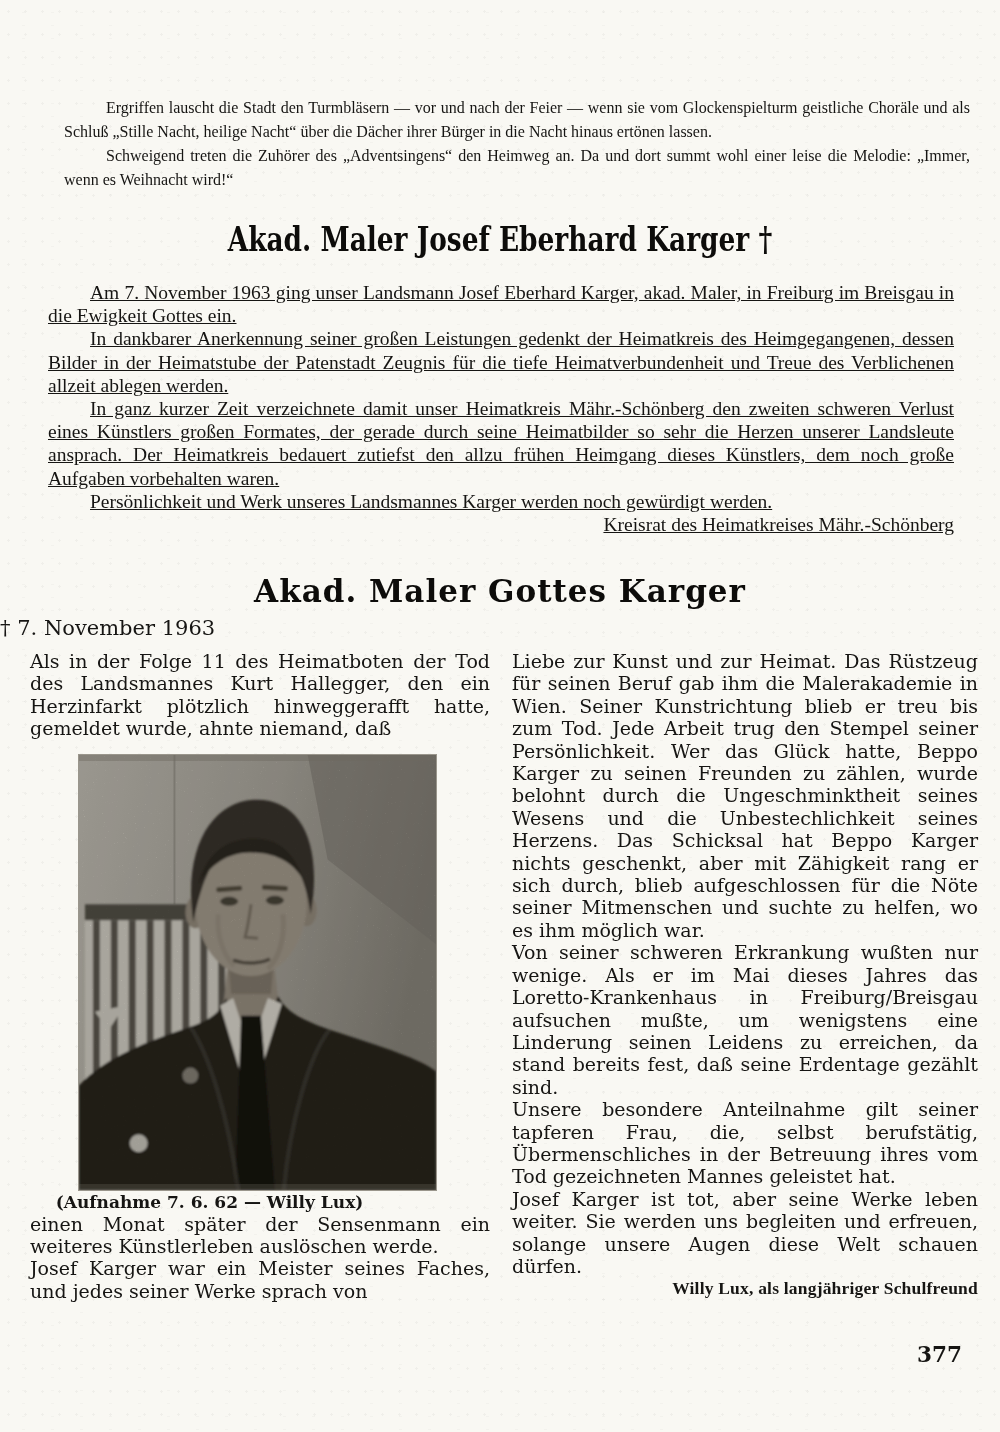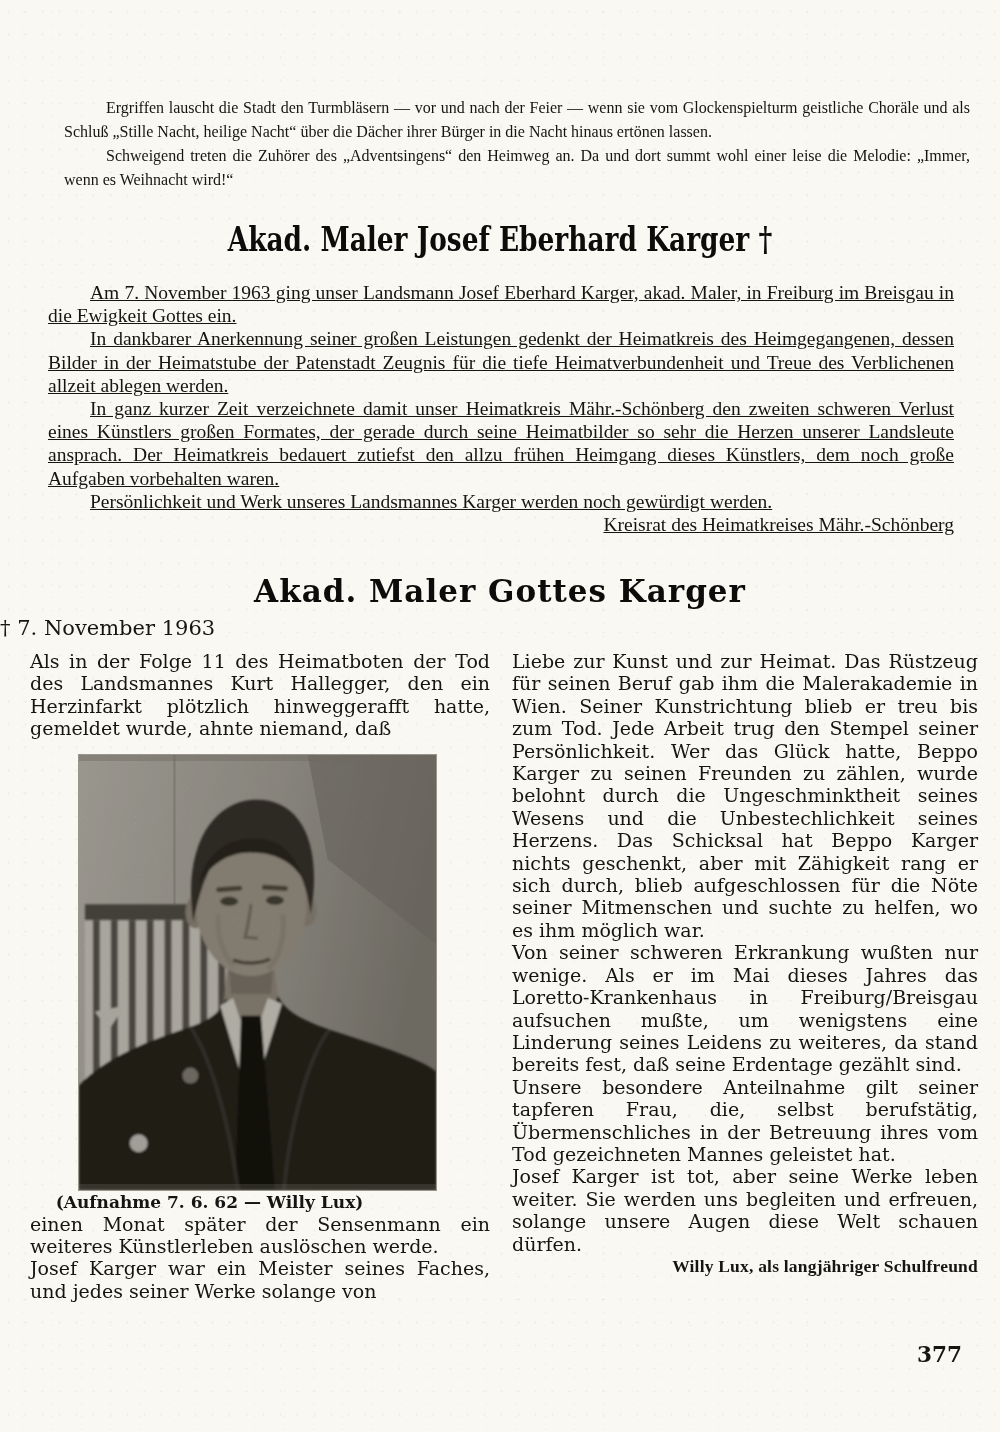--- a/index.html
+++ b/index.html
@@ -185,26 +185,26 @@
         <rect width="359" height="437" filter="url(#grain)" opacity="0.22"></rect>
 
         <rect x="0" y="0" width="359" height="6" fill="#6e6a61" opacity="0.45"></rect>
         <rect x="0" y="431" width="359" height="6" fill="#6e6a61" opacity="0.3"></rect>
       </svg>
     </div>
 
     <p class="photo-caption">(Aufnahme 7. 6. 62 — Willy Lux)</p>
 
     <p>einen Monat später der Sensenmann ein weiteres Künstlerleben auslöschen werde.</p>
-    <p>Josef Karger war ein Meister seines Faches, und jedes seiner Werke solange von</p>
+    <p>Josef Karger war ein Meister seines Faches, und jedes seiner Werke sprach von</p>
   </div>
 
   <div class="col col-right">
     <p>Liebe zur Kunst und zur Heimat. Das Rüstzeug für seinen Beruf gab ihm die Malerakademie in Wien. Seiner Kunstrichtung blieb er treu bis zum Tod. Jede Arbeit trug den Stempel seiner Persönlichkeit. Wer das Glück hatte, Beppo Karger zu seinen Freunden zu zählen, wurde belohnt durch die Ungeschminktheit seines Wesens und die Unbestechlichkeit seines Herzens. Das Schicksal hat Beppo Karger nichts geschenkt, aber mit Zähigkeit rang er sich durch, blieb aufgeschlossen für die Nöte seiner Mitmenschen und suchte zu helfen, wo es ihm möglich war.</p>
-    <p>Von seiner schweren Erkrankung wußten nur wenige. Als er im Mai dieses Jahres das Loretto-Krankenhaus in Freiburg/Breisgau aufsuchen mußte, um wenigstens eine Linderung seines Leidens zu weiteres, da stand bereits fest, daß seine Erdentage gezählt sind.</p>
+    <p>Von seiner schweren Erkrankung wußten nur wenige. Als er im Mai dieses Jahres das Loretto-Krankenhaus in Freiburg/Breisgau aufsuchen mußte, um wenigstens eine Linderung seinen Leidens zu erreichen, da stand bereits fest, daß seine Erdentage gezählt sind.</p>
     <p>Unsere besondere Anteilnahme gilt seiner tapferen Frau, die, selbst berufstätig, Übermenschliches in der Betreuung ihres vom Tod gezeichneten Mannes geleistet hat.</p>
     <p>Josef Karger ist tot, aber seine Werke leben weiter. Sie werden uns begleiten und erfreuen, solange unsere Augen diese Welt schauen dürfen.</p>
     <p class="signature">Willy Lux, als langjähriger Schulfreund</p>
   </div>
 
   <p class="page-number">377</p>
 
 </div>
 
 </body></html>

